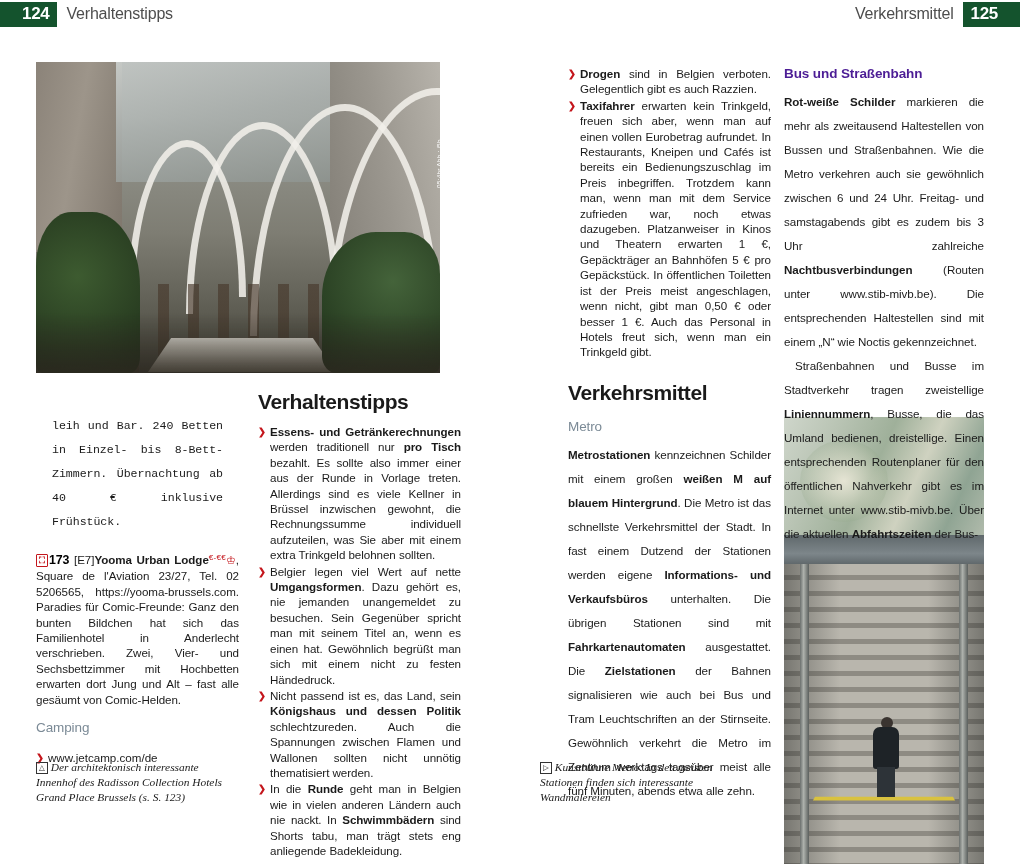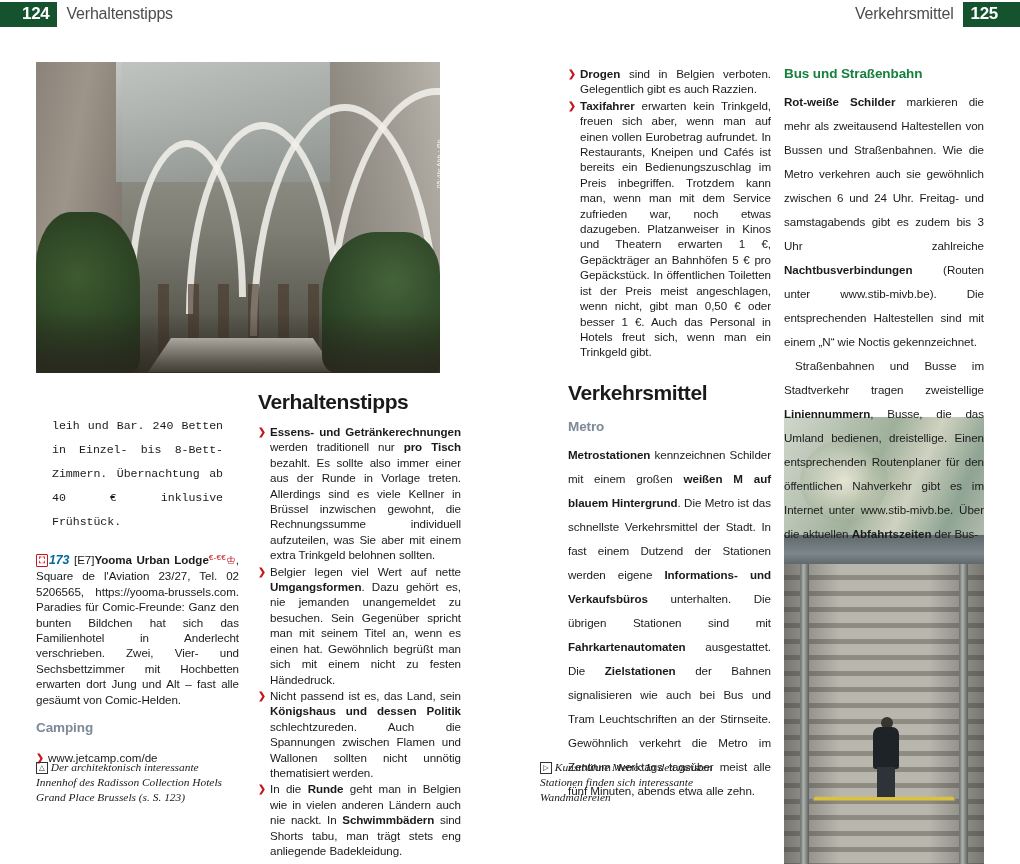--- a/index.html
+++ b/index.html
@@ -245,29 +245,29 @@
   h2.section-title {
     font-size: 21px;
     font-weight: bold;
     color: #1a1a1a;
     margin: 0 0 10px 0;
     letter-spacing: -0.4px;
     line-height: 24px;
   }
   h3.sub-title {
     font-size: 13.5px;
-    font-weight: bold;
+    font-weight: normal;
     color: #7b8a96;
     margin: 0 0 9px 0;
     letter-spacing: -0.1px;
   }
   h3.sub-title-dark {
     font-size: 13.5px;
     font-weight: bold;
-    color: #15803d;
+    color: #4c1d95;
     margin: 0 0 9px 0;
     letter-spacing: -0.1px;
   }
   .spacer-m { height: 13px; }
   .spacer-l { height: 20px; }
 
   
   ul.chev {
     list-style: none;
     margin: 0;
@@ -324,24 +324,23 @@
     color: #c4161c;
     font-size: 8.5px;
     line-height: 9px;
     padding: 1px 2px 1px 2px;
     vertical-align: 1px;
     margin-right: 1px;
     border-radius: 1px;
     font-weight: bold;
   }
   .poi-num {
-    color: #0369a1;
+    color: #000000;
     font-weight: bold;
     font-size: 12.4px;
-    font-style: italic;
   }
   .price-sym {
     color: #c4161c;
     font-size: 8px;
     vertical-align: 4px;
     letter-spacing: 0.3px;
   }
   .person-sym {
     color: #c4161c;
     font-size: 11px;

